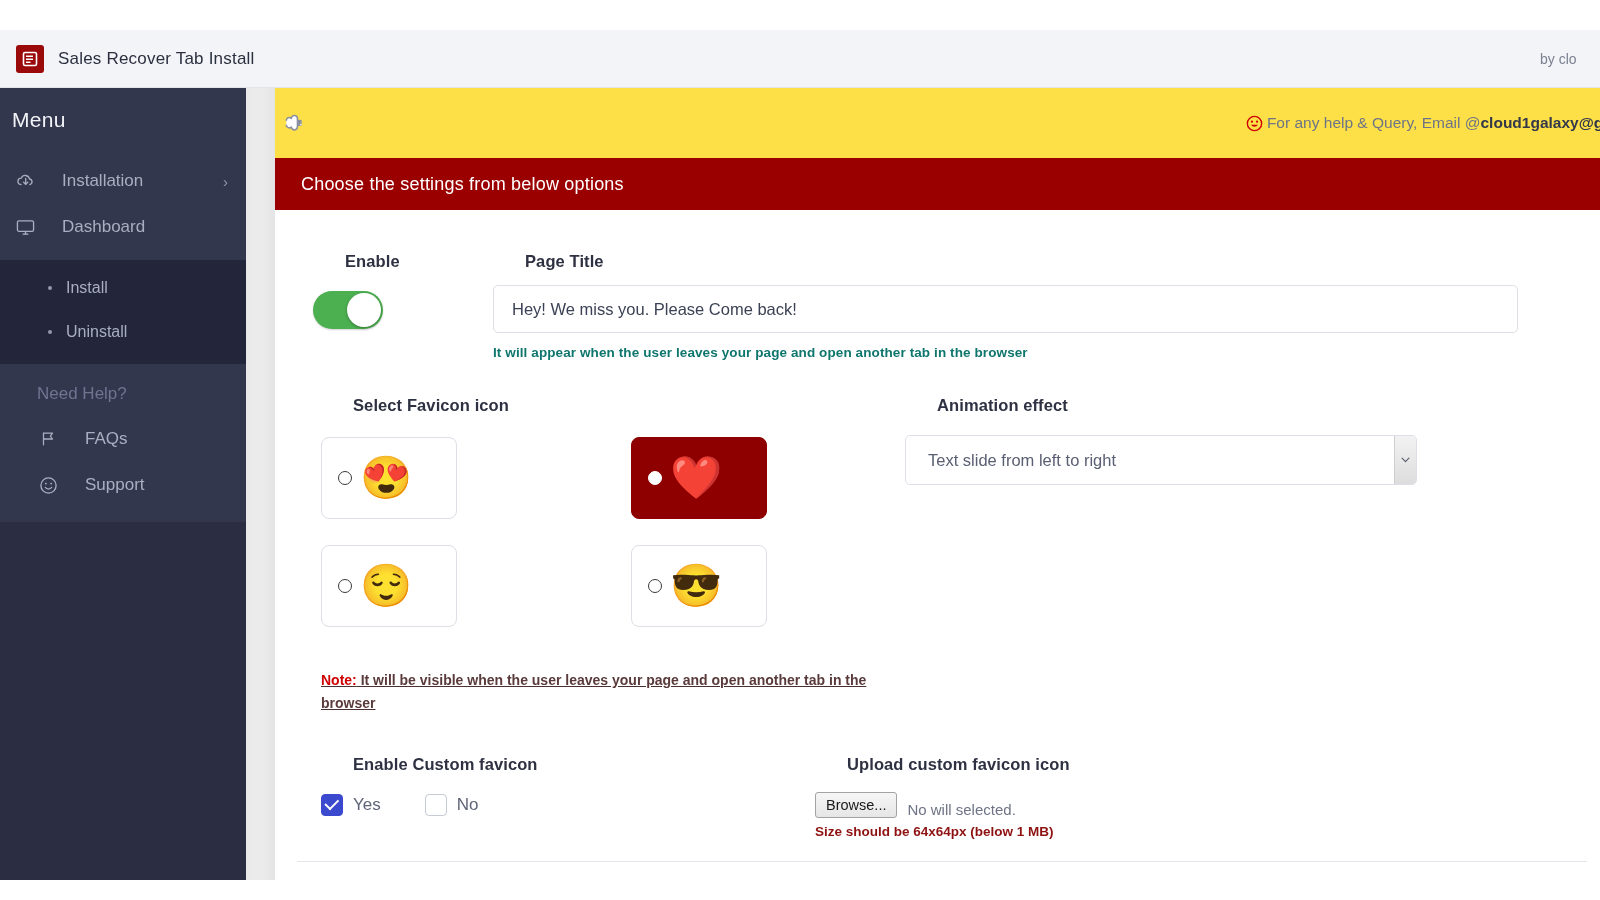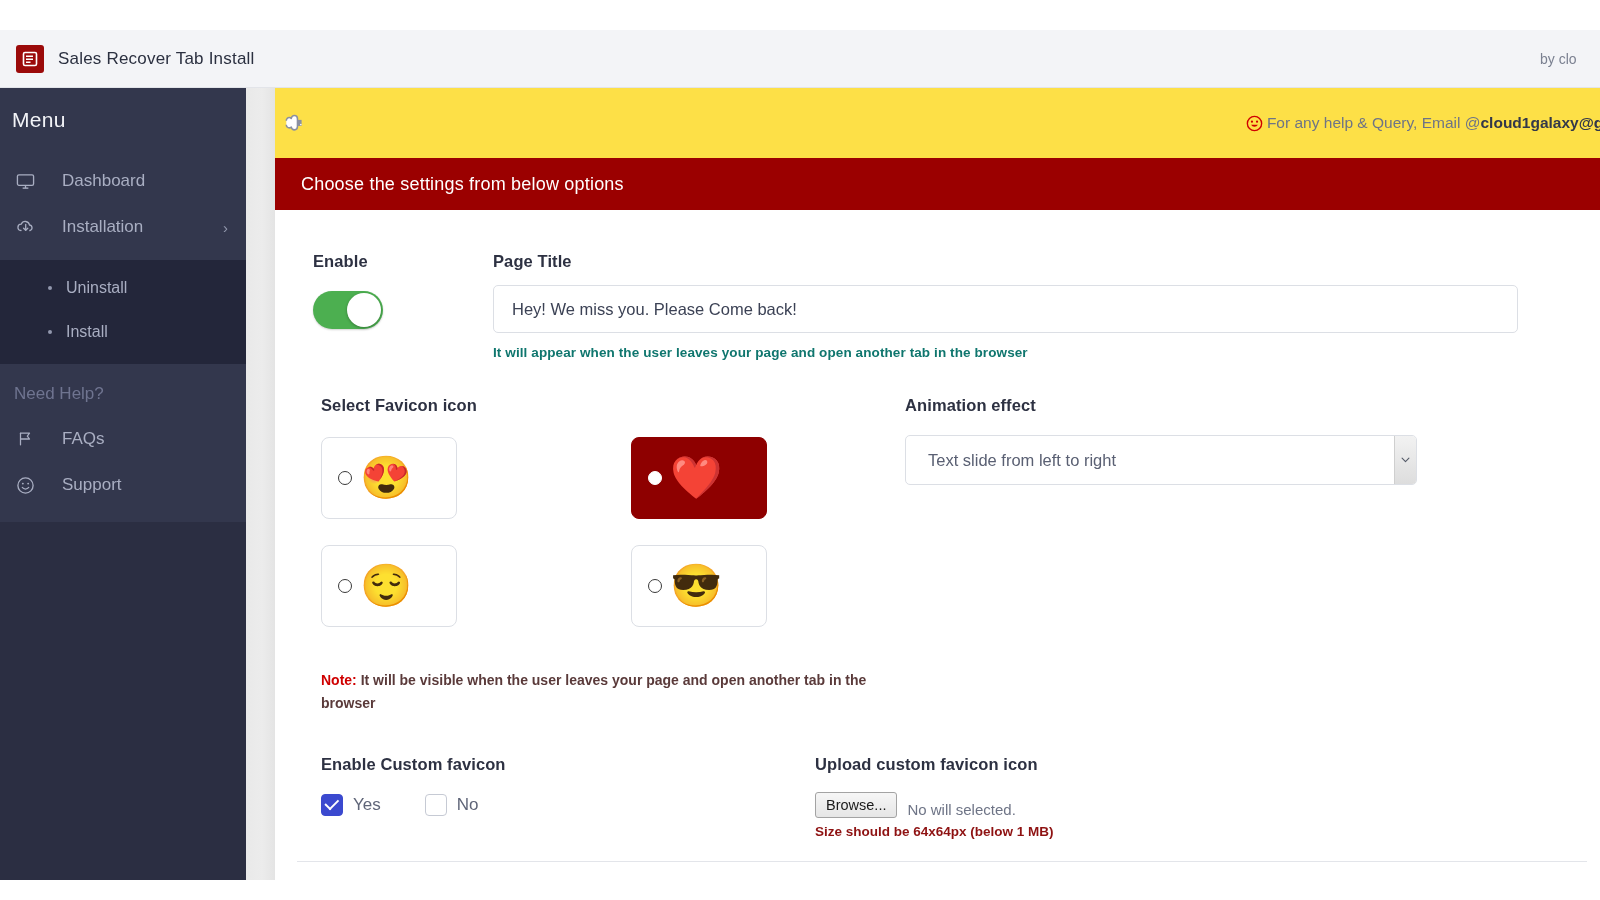--- a/index.html
+++ b/index.html
@@ -60,21 +60,21 @@
   .nav-item .nv-caret { margin-left: auto; color:#9298ad; font-size: 15px; }
   .subnav { background: #23263a; padding: 6px 0 10px 0; }
   .subnav-item {
     display:flex; align-items:center; height: 44px; padding-left: 48px;
     color: #a9aec2; font-size: 16px; cursor:pointer;
   }
   .subnav-item .dot {
     width: 4px; height: 4px; border-radius: 50%; background:#9298ad; flex:0 0 4px;
   }
   .subnav-item .slbl { margin-left: 14px; }
-  .help-section { background:#33374d; padding-top: 8px; padding-bottom: 14px; }
+  .help-section { background:#33374d; padding-top: 8px; padding-bottom: 14px; padding-left: 23px; }
   .help-title {
     color: #6f7490; font-size: 17px; padding: 12px 0 12px 14px;
   }
 
   
   .gutter {
     position:absolute; left:246px; top:88px; width: 29px; height: 792px;
     background: linear-gradient(to right, #e9e9e9 0%, #ececec 55%, #e4e4e4 100%);
   }
 
@@ -100,21 +100,21 @@
   .help-email b { color:#33384a; font-weight: 700; }
 
   .banner {
     height: 52px; background: #9b0000; display:flex; align-items:center;
     padding-left: 26px; color:#fff; font-size: 18px; letter-spacing:.2px;
   }
 
   .panel { padding: 0 0 0 0; }
 
   .lbl {
-    font-size: 16.5px; color:#2d3142; font-weight: 700; letter-spacing:.1px;
+    font-size: 16.5px; color:#2d3142; font-weight: 700; letter-spacing:.1px;margin-left:32px;
   }
 
   
   .sec1 { display:flex; padding: 42px 0 0 0; }
   .sec1-left { width: 218px; padding-left: 38px; }
   .sec1-right { flex: 1; padding-right: 16px; }
 
   .switch {
     margin-top: 20px; width: 70px; height: 38px; border-radius: 19px;
     background: #4caf50; position: relative; cursor: pointer;
@@ -152,21 +152,21 @@
   .fav-tile.selected { background:#8e0000; border-color:#8e0000; }
   .fav-radio {
     width: 14px; height: 14px; border-radius:50%; border:1.5px solid #3a3a3a;
     background:#fff; flex:0 0 14px;
   }
   .fav-tile.selected .fav-radio { border-color:#fff; background:#fff; }
   .fav-emoji { font-size: 42px; line-height: 1; margin-left: 8px; }
 
   .note {
     margin-top: 42px; width: 590px; font-size: 14px; font-weight:700;
-    line-height: 1.65; color:#4a3030;
+    line-height: 1.65; color:#4a3030;text-decoration:underline;
   }
   .note .note-k { color:#cf0000; }
   .note .note-b { color:#5a3a3a; }
 
   .selwrap {
     margin-top: 20px; width: 512px; height: 50px; border:1px solid #dcdfe5;
     border-radius: 5px; display:flex; align-items:center; background:#fff;
     position:relative; cursor:pointer;
   }
   .selwrap .seltext {
@@ -233,52 +233,52 @@
     </div>
     <div class="topbar-right">by clo</div>
   </div>
 
   <div class="sidebar">
     <div class="sidebar-head">
       <div class="menu-label">Menu</div>
     </div>
 
     <div class="nav-group">
-      <div class="nav-item">
-        <span class="nv-ico">
-          <svg width="19" height="19" viewBox="0 0 20 20" aria-hidden="true">
-            <rect x="1.5" y="3" width="17" height="11" rx="1.6" fill="none" stroke="currentColor" stroke-width="1.4"></rect>
-            <line x1="7" y1="17" x2="13" y2="17" stroke="currentColor" stroke-width="1.4"></line>
-            <line x1="10" y1="14" x2="10" y2="17" stroke="currentColor" stroke-width="1.4"></line>
-          </svg>
-        </span>
-        <span class="nv-lbl">Dashboard</span>
-      </div>
-
       <div class="nav-item">
         <span class="nv-ico">
           <svg width="20" height="20" viewBox="0 0 20 20" aria-hidden="true">
             <path d="M5 13.5a3.2 3.2 0 0 1 .3-6.4 4.3 4.3 0 0 1 8.2.9 2.8 2.8 0 0 1 .4 5.5" fill="none" stroke="currentColor" stroke-width="1.3" stroke-linecap="round"></path>
             <line x1="9.7" y1="7.5" x2="9.7" y2="13" stroke="currentColor" stroke-width="1.3" stroke-linecap="round"></line>
             <path d="M7.6 11.2l2.1 2.1 2.1-2.1" fill="none" stroke="currentColor" stroke-width="1.3" stroke-linecap="round" stroke-linejoin="round"></path>
           </svg>
         </span>
         <span class="nv-lbl">Installation</span>
         <span class="nv-caret">›</span>
       </div>
+
+      <div class="nav-item">
+        <span class="nv-ico">
+          <svg width="19" height="19" viewBox="0 0 20 20" aria-hidden="true">
+            <rect x="1.5" y="3" width="17" height="11" rx="1.6" fill="none" stroke="currentColor" stroke-width="1.4"></rect>
+            <line x1="7" y1="17" x2="13" y2="17" stroke="currentColor" stroke-width="1.4"></line>
+            <line x1="10" y1="14" x2="10" y2="17" stroke="currentColor" stroke-width="1.4"></line>
+          </svg>
+        </span>
+        <span class="nv-lbl">Dashboard</span>
+      </div>
     </div>
 
     <div class="subnav">
       <div class="subnav-item">
         <span class="dot"></span>
-        <span class="slbl">Uninstall</span>
+        <span class="slbl">Install</span>
       </div>
       <div class="subnav-item">
         <span class="dot"></span>
-        <span class="slbl">Install</span>
+        <span class="slbl">Uninstall</span>
       </div>
     </div>
 
     <div class="help-section">
       <div class="help-title">Need Help?</div>
 
       <div class="nav-item">
         <span class="nv-ico">
           <svg width="18" height="18" viewBox="0 0 20 20" aria-hidden="true">
             <path d="M5 3.5h10l-2.4 3.2L15 10H5" fill="none" stroke="currentColor" stroke-width="1.4" stroke-linejoin="round"></path>

